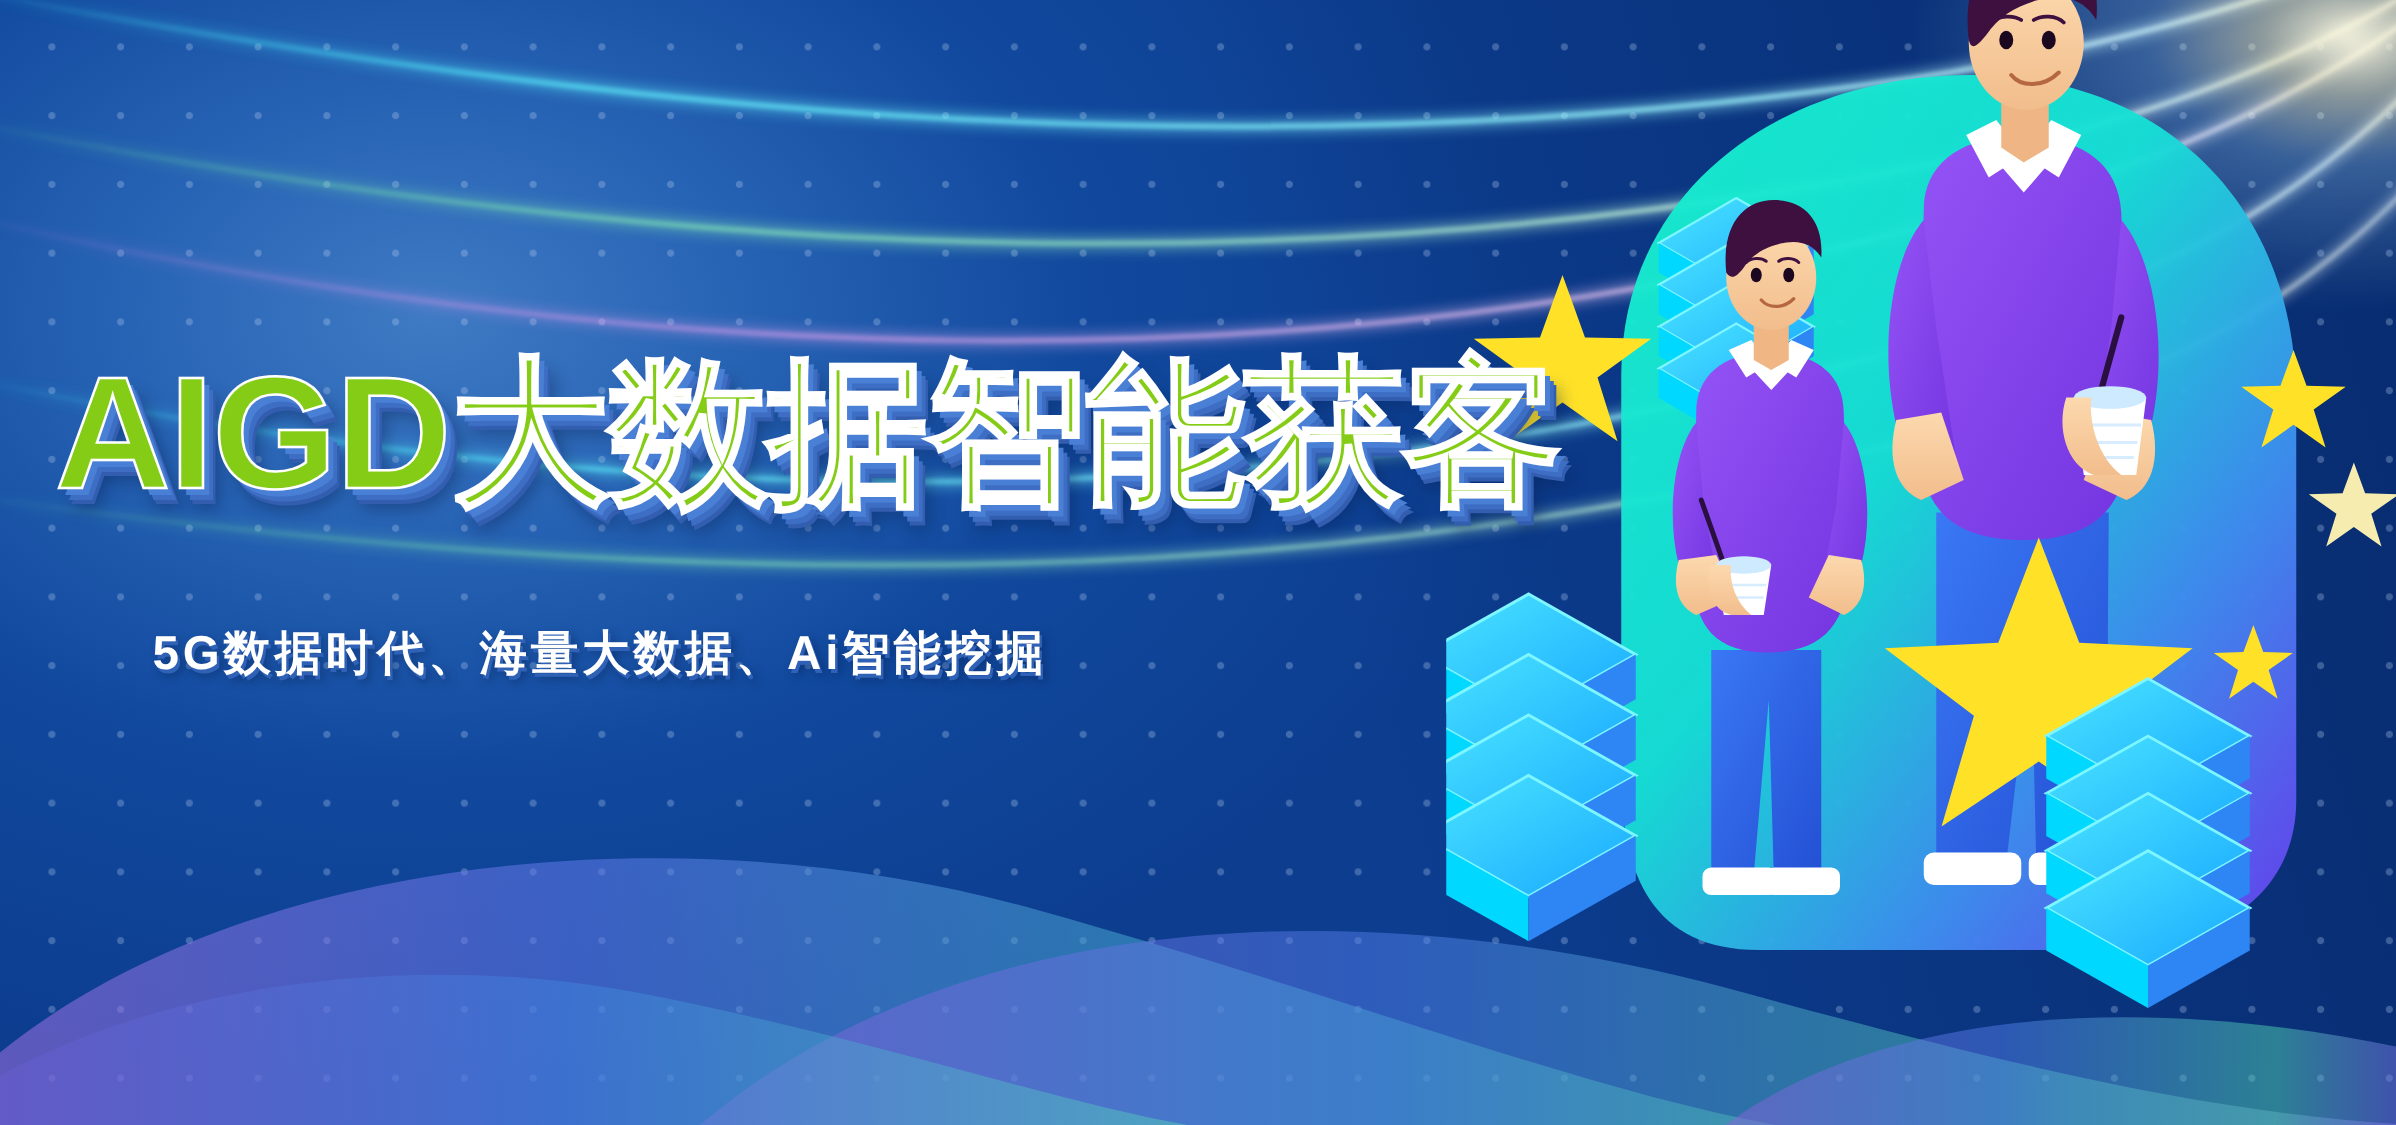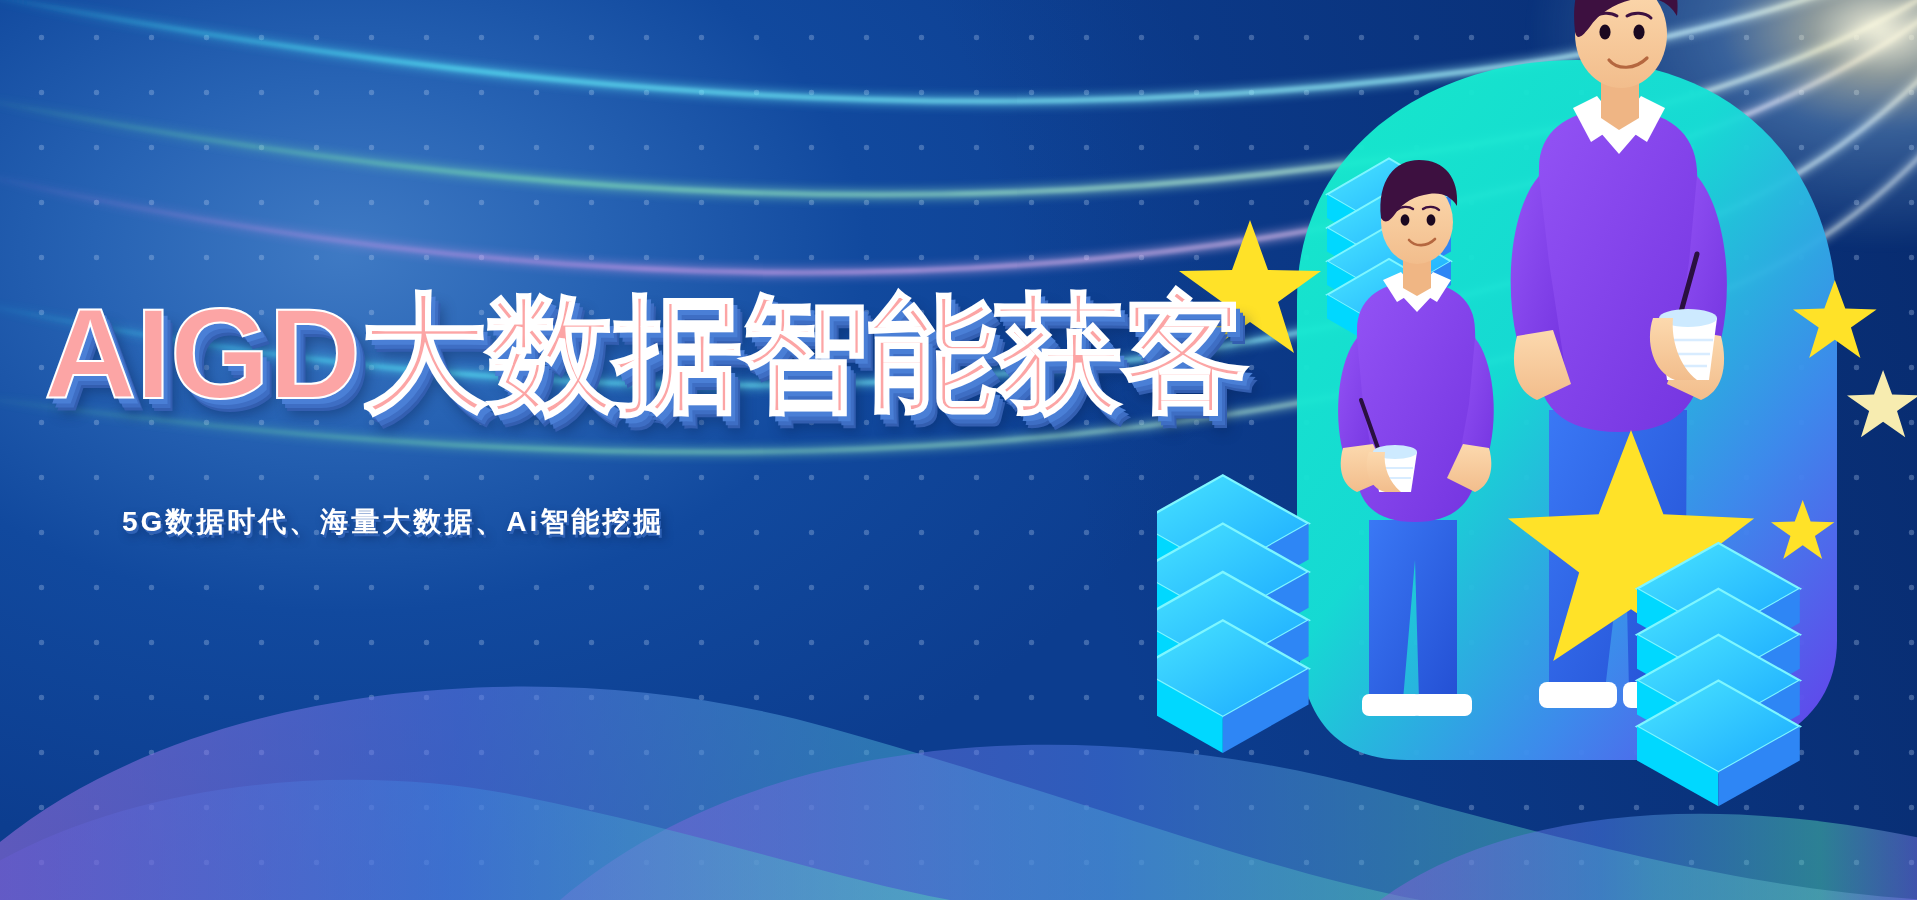--- a/index.html
+++ b/index.html
@@ -49,32 +49,32 @@
     position:absolute; left:0; top:0; width:1080px; height:100%;
     display:flex; flex-direction:column; justify-content:center;
     padding-left:44px; padding-bottom:70px;
   }
   .headline{
     margin:0;
     font-size:128px;
     line-height:1.02;
     font-weight:bold;
     letter-spacing:-1px;
-    color:#fca5a5;
+    color:#84cc16;
     -webkit-text-stroke:2px #ffffff;
     text-shadow:
        5px 6px 0 #4a7fd6,
        8px 10px 0 #3e6ec4,
       10px 13px 0 #335eb0,
       12px 16px 14px rgba(6,30,78,.45);
     white-space:nowrap;
   }
   .subline{
     margin:84px 0 0 78px;
-    font-size:28px;
+    font-size:38px;
     font-weight:bold;
     letter-spacing:3px;
     color:#ffffff;
     text-shadow:2px 3px 0 #2f62b6, 4px 5px 8px rgba(5,28,74,.5);
     white-space:nowrap;
   }
   
   .art{position:absolute; right:0; top:0; width:760px; height:900px;}
   .art svg{display:block;width:100%;height:100%;}
 </style>

